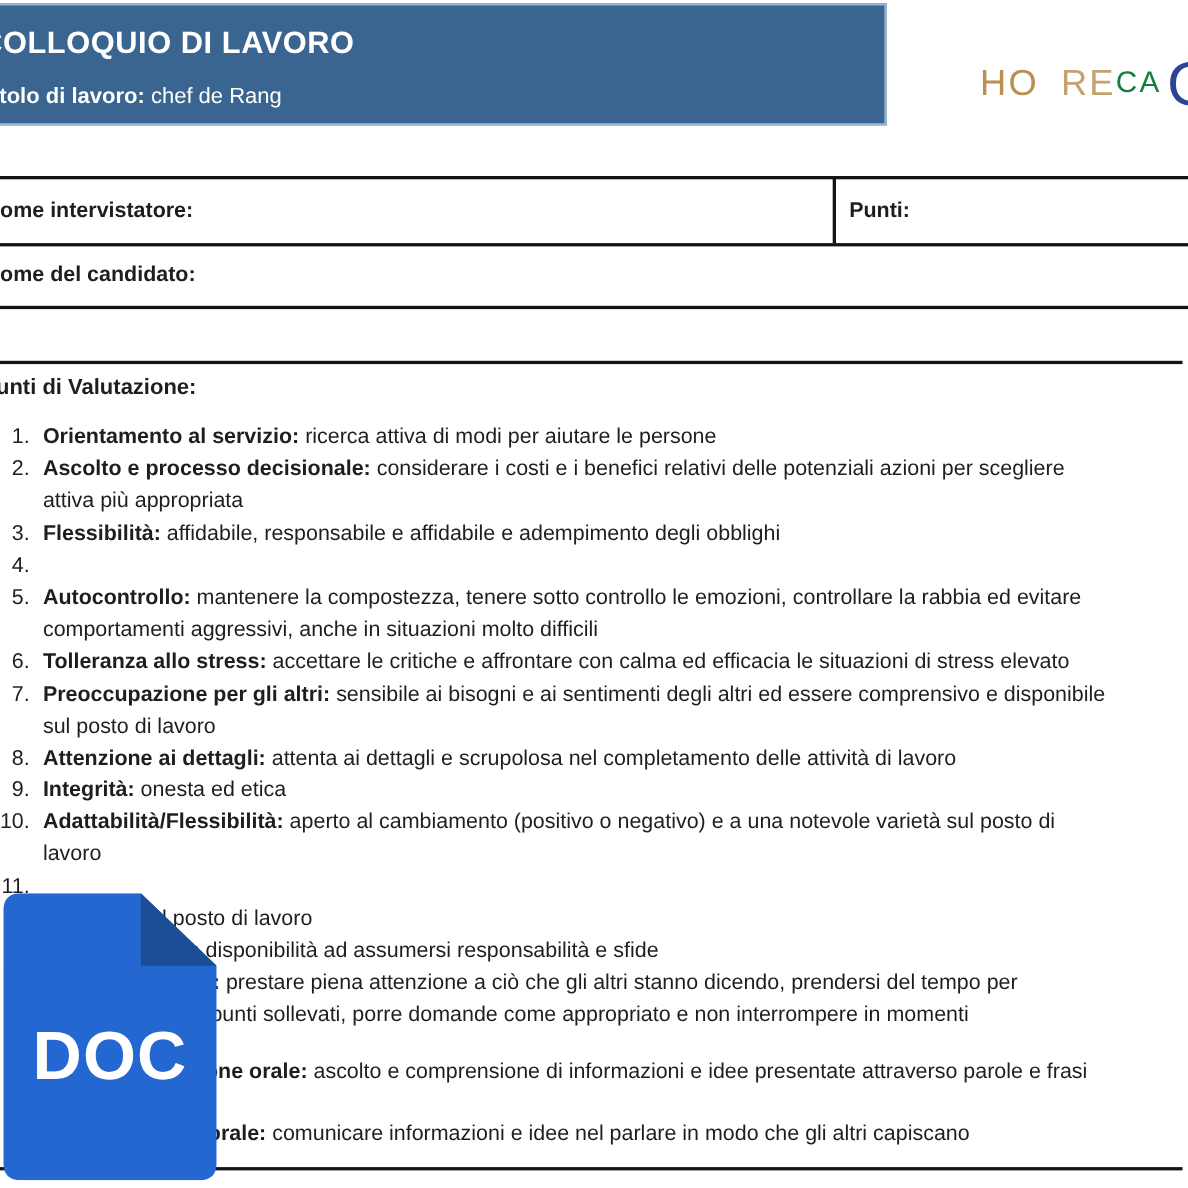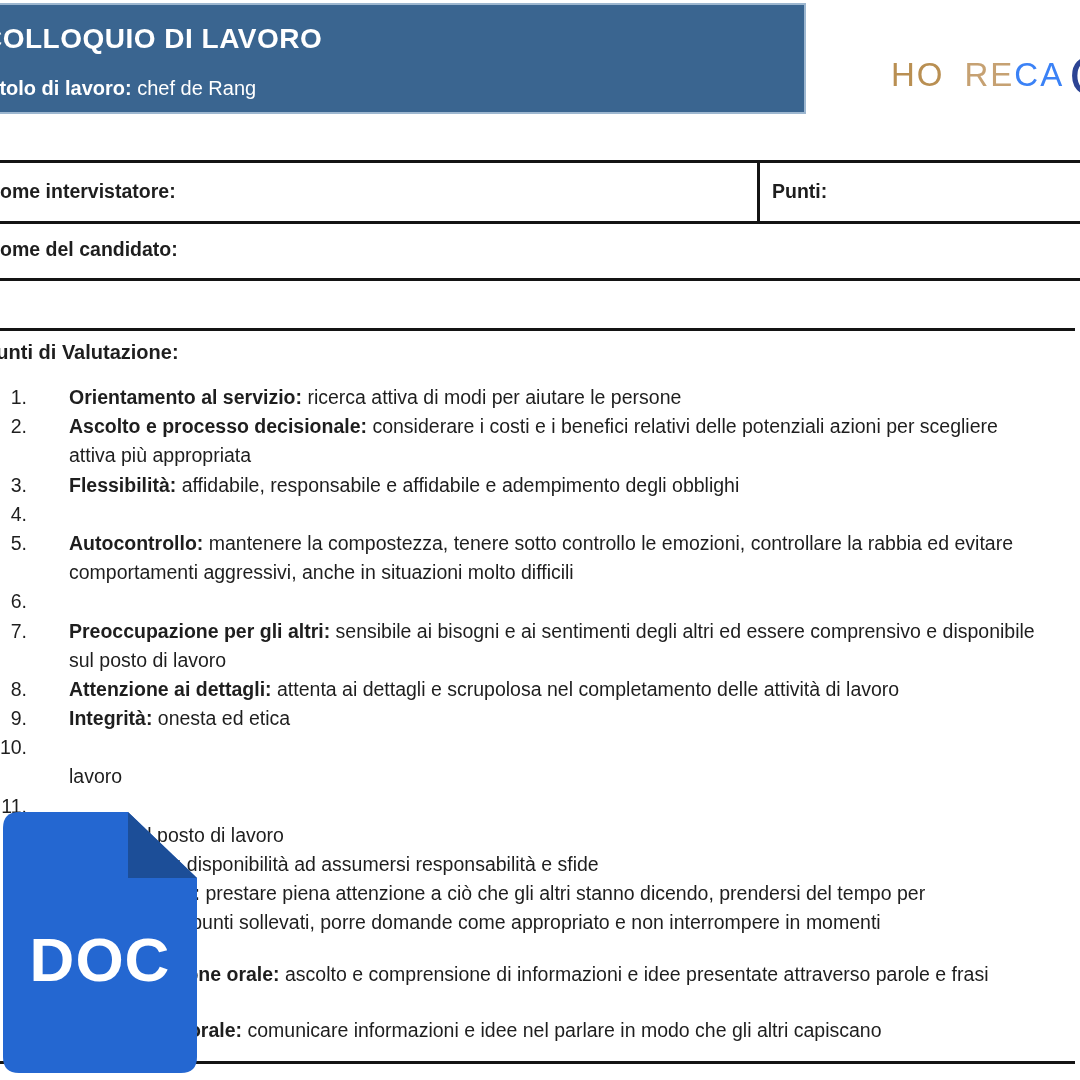--- a/index.html
+++ b/index.html
@@ -23,38 +23,38 @@
   }
   .header-sub b{font-weight:bold;}
 
   
   .logo{
     position:absolute;left:908px;top:40px;height:70px;display:flex;
     align-items:center;white-space:nowrap;letter-spacing:2px;font-weight:normal;
   }
   .logo .ho{font-size:33px;color:#b98f52;}
   .logo .re{font-size:33px;color:#c6a172;margin-left:20px;}
-  .logo .ca{font-size:33px;color:#3b82f6;}
+  .logo .ca{font-size:27px;color:#15803d;}
   .logo .g {font-size:56px;color:#2c4494;margin-left:5px;letter-spacing:0;}
 
   
   .hline{position:absolute;left:0;height:3px;background:#141414;}
   .vline{position:absolute;width:2.5px;background:#141414;}
 
   .cell{position:absolute;font-weight:bold;font-size:19.5px;white-space:nowrap;}
 
   .section-heading{
     position:absolute;left:0;top:341px;font-weight:bold;font-size:20px;white-space:nowrap;
   }
 
   
   #eval-list{position:absolute;left:0;top:383px;width:1297px;font-size:19.5px;}
   .line{position:relative;height:29.2px;line-height:29.2px;white-space:nowrap;}
   .line .num{position:absolute;left:0;top:0;width:44px;text-align:right;}
-  .line .body{position:absolute;left:86px;top:0;white-space:nowrap;}
+  .line .body{position:absolute;left:56px;top:0;white-space:nowrap;}
   .line .body b{font-weight:bold;}
 
   
   .doc-badge{position:absolute;left:3px;top:812px;width:194px;height:261px;z-index:5;}
 </style>
 </head>
 <body>
 
 <div class="page">
   <div class="doc-inner">
@@ -106,38 +106,40 @@
         </div>
         <div class="line">
           <span class="num">5.</span>
           <span class="body"><b>Autocontrollo:</b> mantenere la compostezza, tenere sotto controllo le emozioni, controllare la rabbia ed evitare</span>
         </div>
         <div class="line">
           <span class="body">comportamenti aggressivi, anche in situazioni molto difficili</span>
         </div>
         <div class="line">
           <span class="num">6.</span>
+          <span class="body"><b>Tolleranza allo stress:</b> accettare le critiche e affrontare con calma ed efficacia le situazioni di stress elevato</span>
         </div>
         <div class="line">
           <span class="num">7.</span>
           <span class="body"><b>Preoccupazione per gli altri:</b> sensibile ai bisogni e ai sentimenti degli altri ed essere comprensivo e disponibile</span>
         </div>
         <div class="line">
           <span class="body">sul posto di lavoro</span>
         </div>
         <div class="line">
           <span class="num">8.</span>
           <span class="body"><b>Attenzione ai dettagli:</b> attenta ai dettagli e scrupolosa nel completamento delle attività di lavoro</span>
         </div>
         <div class="line">
           <span class="num">9.</span>
           <span class="body"><b>Integrità:</b> onesta ed etica</span>
         </div>
         <div class="line">
           <span class="num">10.</span>
+          <span class="body"><b>Adattabilità/Flessibilità:</b> aperto al cambiamento (positivo o negativo) e a una notevole varietà sul posto di</span>
         </div>
         <div class="line">
           <span class="body">lavoro</span>
         </div>
         <div class="line">
           <span class="num">11.</span>
         </div>
         <div class="line">
           <span class="body" style="left: 82px;">gli altri sul posto di lavoro</span>
         </div>

